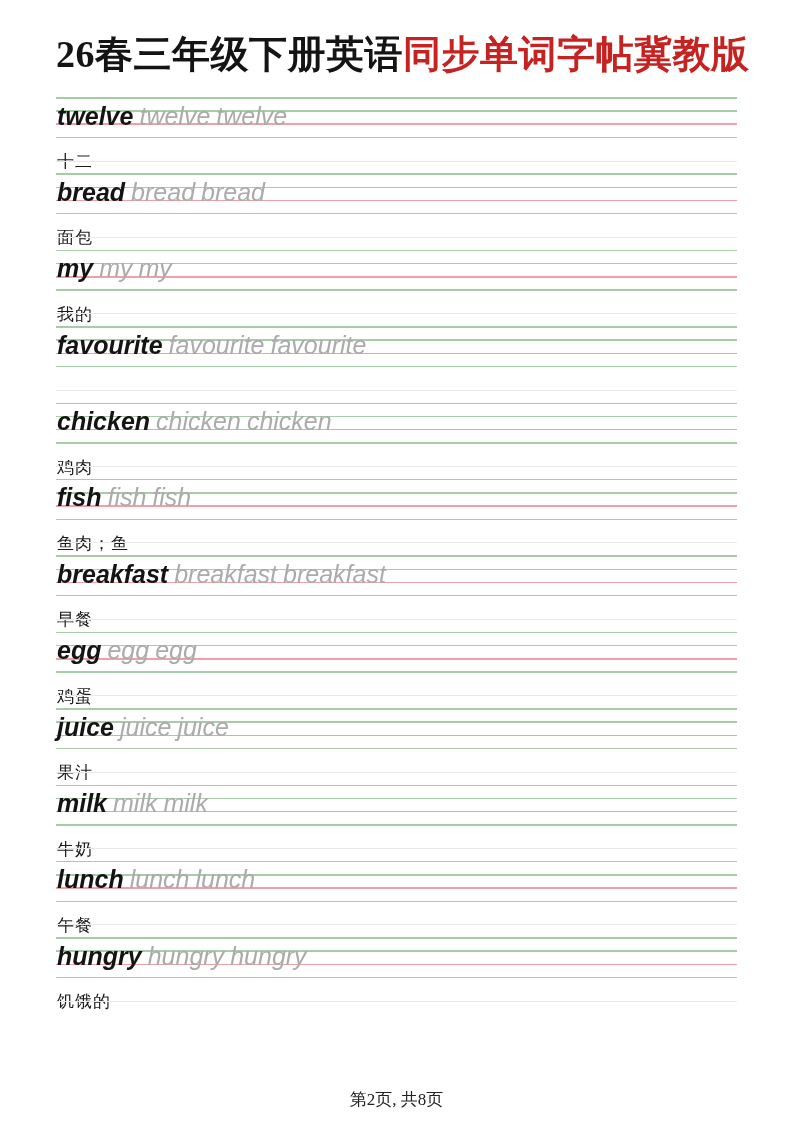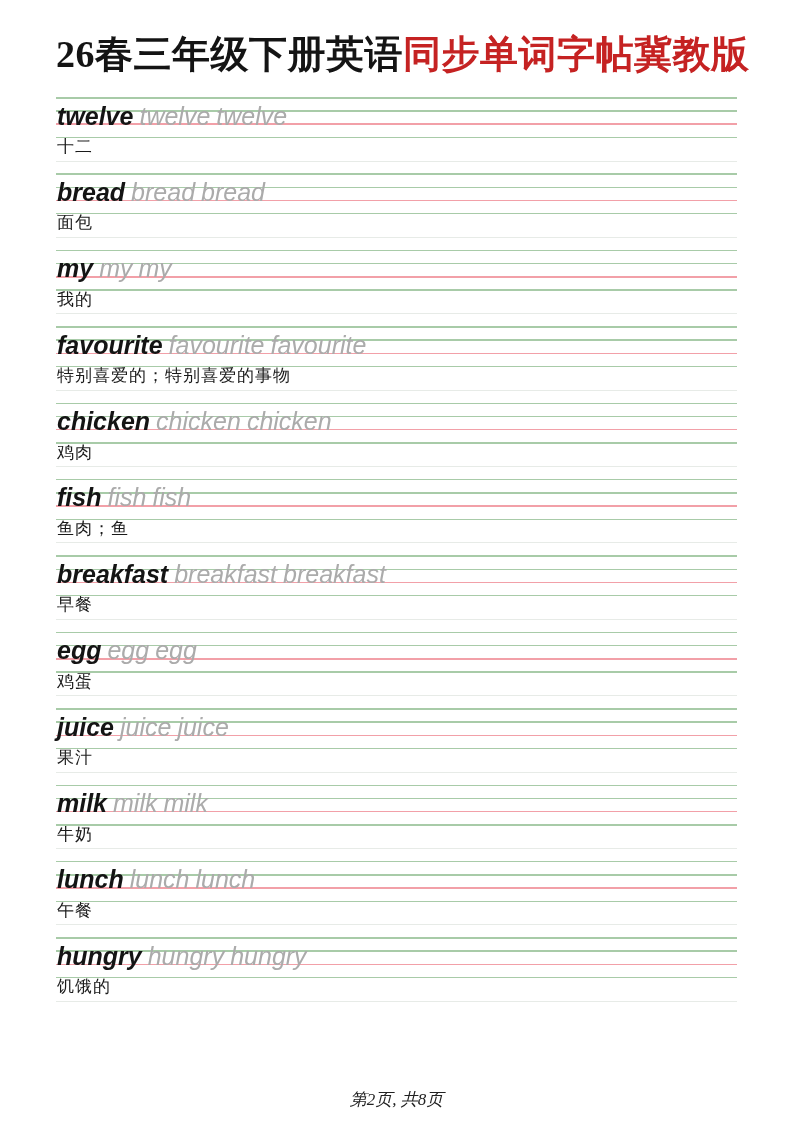--- a/index.html
+++ b/index.html
@@ -44,35 +44,35 @@
   .words{
     position:absolute;top:4.5px;left:1px;right:0;
     display:flex;gap:6px;align-items:baseline;
     font-style:italic;font-size:25px;line-height:28px;
     white-space:nowrap;
   }
   .word-main{color:var(--ink-black);font-weight:600;}
   .word-trace{color:var(--trace-gray);font-weight:400;}
 
   .meaning{
-    position:absolute;top:40px;left:1px;
+    position:absolute;top:55px;left:1px;
     font-family:"Liberation Serif","DejaVu Serif",serif;
     font-size:17px;line-height:20px;color:#1a1a1a;
     letter-spacing:1px;
   }
   .row-divider{
     position:absolute;top:63.5px;left:0;right:0;height:1px;
     background:var(--divider-gray);
   }
 
   .footer{
     position:absolute;top:1088px;left:0;width:793px;
     text-align:center;
     font-family:"Liberation Serif","DejaVu Serif",serif;
-    font-size:17px;color:#222;font-style:italic;
+    font-size:17px;color:#222;
   }
 </style>
 </head>
 <body>
 
 <div class="page">
 
   <div class="title">
     <span>26春三年级下册英语</span><span class="red">同步单词字帖冀教版</span>
   </div>
@@ -131,21 +131,20 @@
         <div class="ln g l1"></div>
         <div class="ln g l2"></div>
         <div class="ln r l3"></div>
         <div class="ln g l4"></div>
       </div>
       <div class="words">
         <span class="word-main">favourite</span>
         <span class="word-trace">favourite</span>
         <span class="word-trace">favourite</span>
       </div>
-      <div class="meaning">特别喜爱的；特别喜爱的事物</div>
       <div class="row-divider"></div>
     </div>
 
     <div class="entry">
       <div class="staff">
         <div class="ln g l1"></div>
         <div class="ln g l2"></div>
         <div class="ln r l3"></div>
         <div class="ln g l4"></div>
       </div>

